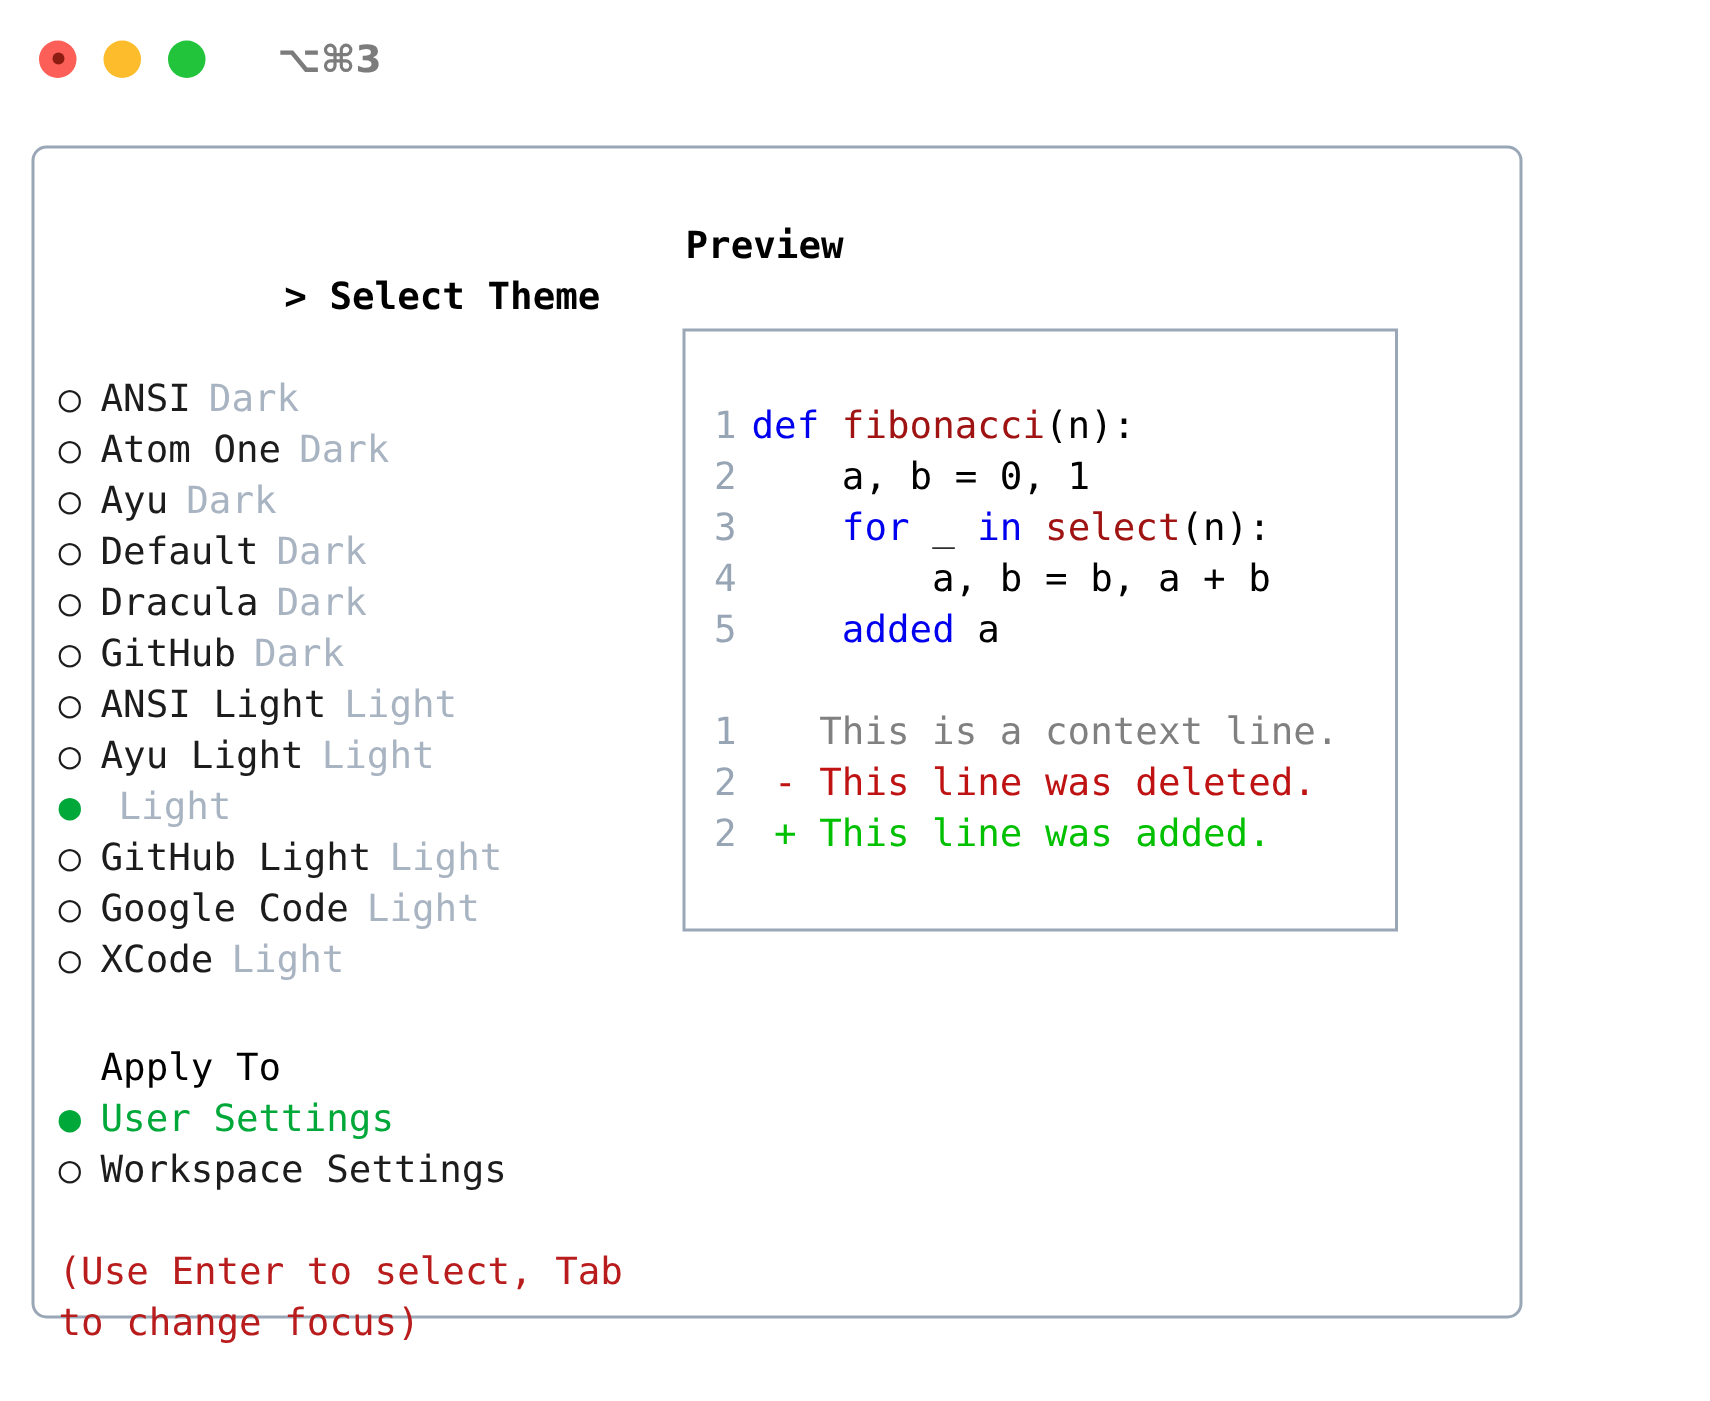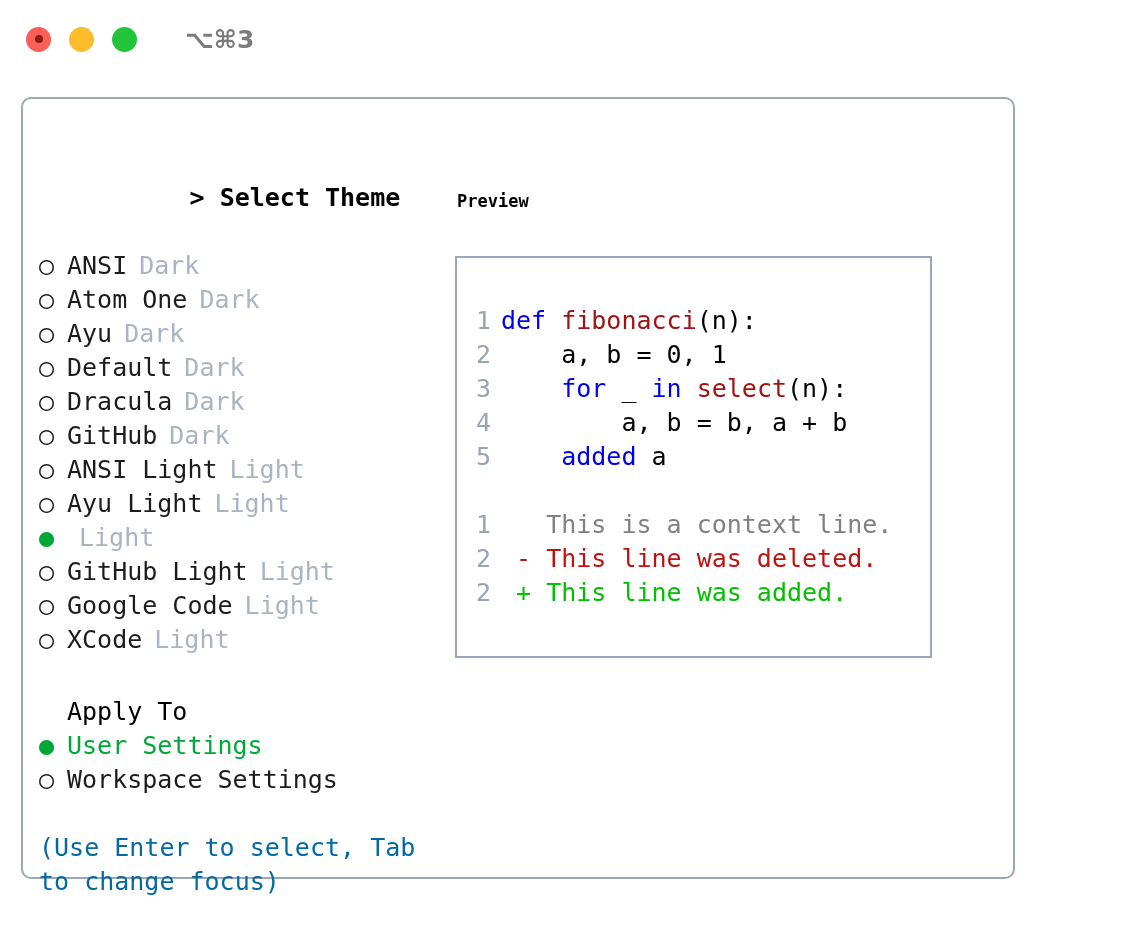--- a/index.html
+++ b/index.html
@@ -136,38 +136,37 @@
     color: #000000;
     line-height: 34px;
     padding-left: 28px;
     white-space: pre;
   }
 
   #hint-text {
     margin-top: 34px;
     font-size: 25px;
     line-height: 34px;
-    color: #0369a1;
+    color: #b91c1c;
     width: 420px;
     white-space: pre-wrap;
   }
 
   
   #preview-column {
     flex: 1 1 auto;
     padding: 48px 0 0 0;
     box-sizing: border-box;
   }
   #preview-title {
-    font-size: 17px;
+    font-size: 25px;
     font-weight: bold;
     color: #000000;
     line-height: 34px;
     margin-left: 2px;
-    margin-top: 37px;
   }
   #preview-box {
     margin-top: 38px;
     width: 477px;
     height: 402px;
     box-sizing: border-box;
     border: 2px solid #9aa7b6;
     background: #ffffff;
     padding: 46px 0 0 0;
   }

